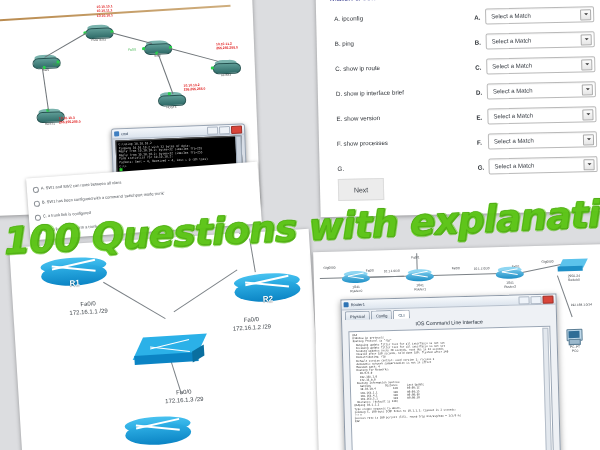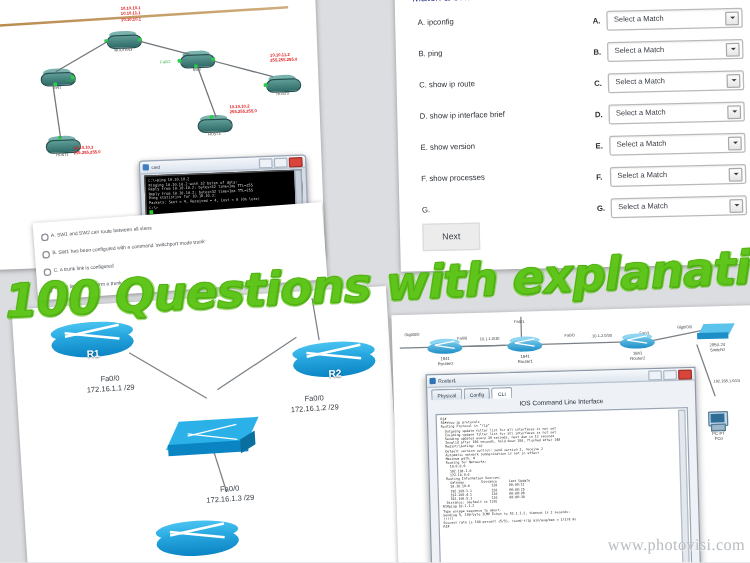--- a/index.html
+++ b/index.html
@@ -520,15 +520,14 @@
             </div>
         </div>
       </div>
 
       <div id="next-button">Next</div>
     </div>
   </div>
 
   <div id="banner">100 Questions with explanations</div>
 
-  <div id="watermark">www.photovisi.com</div>
 
 </div>
 
 </body></html>

